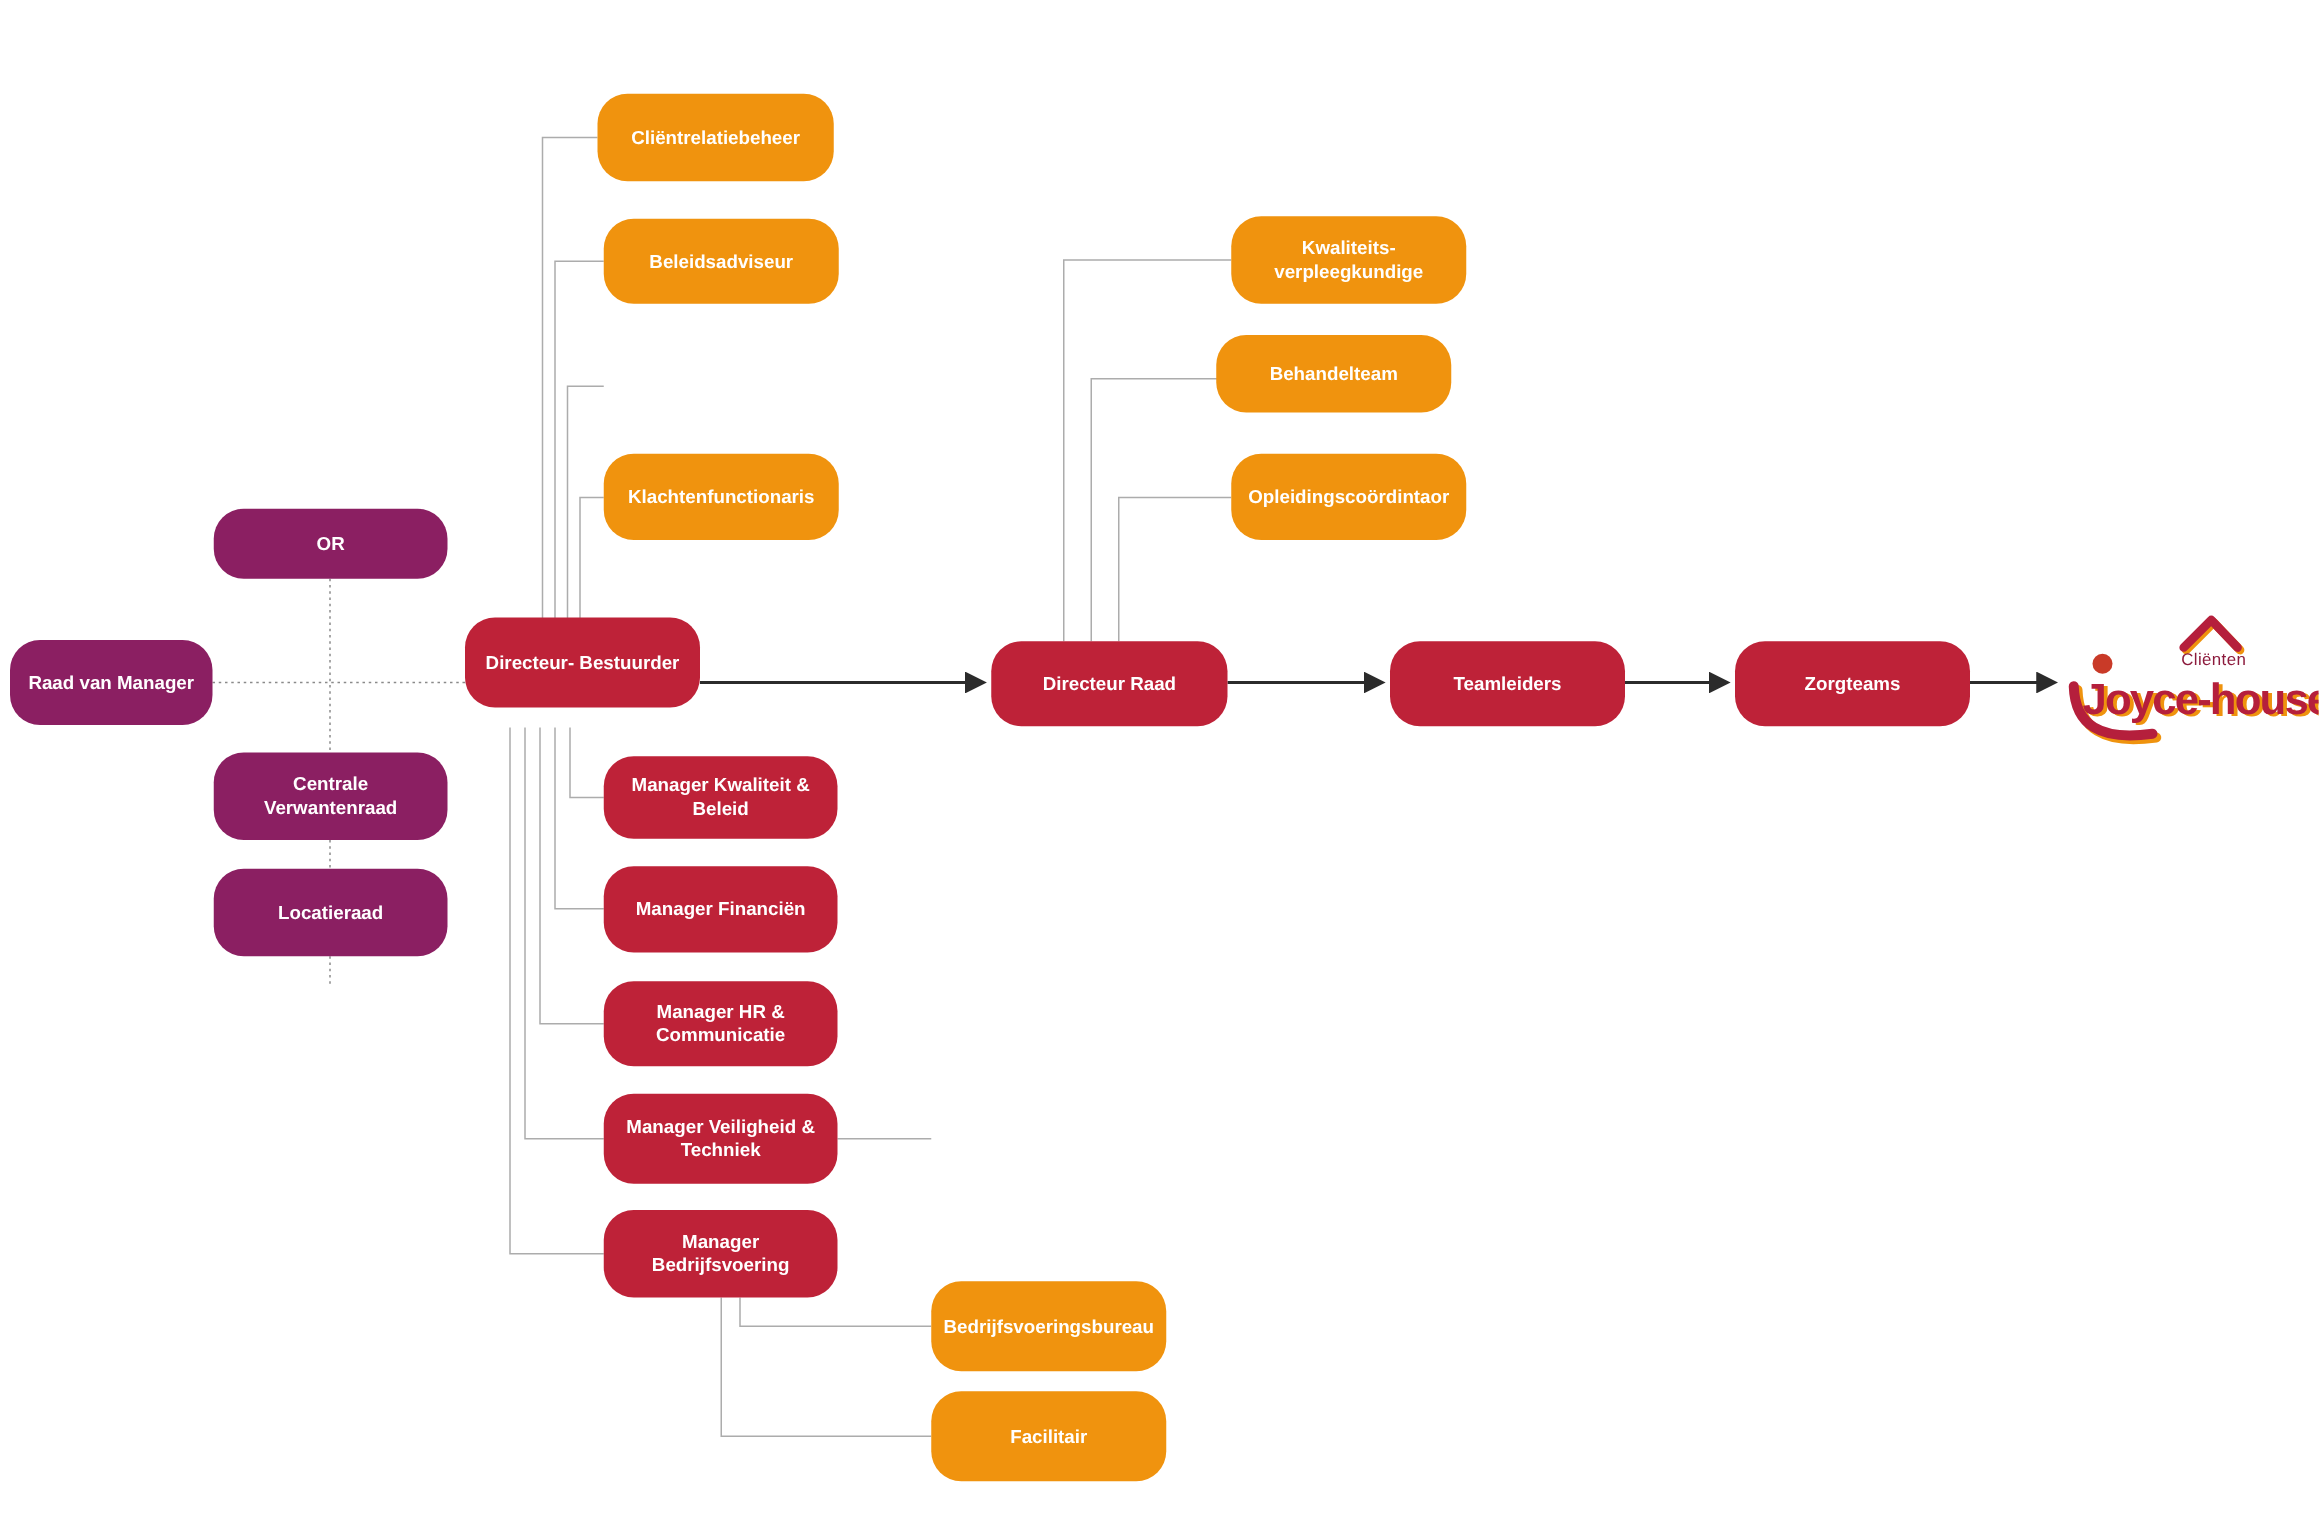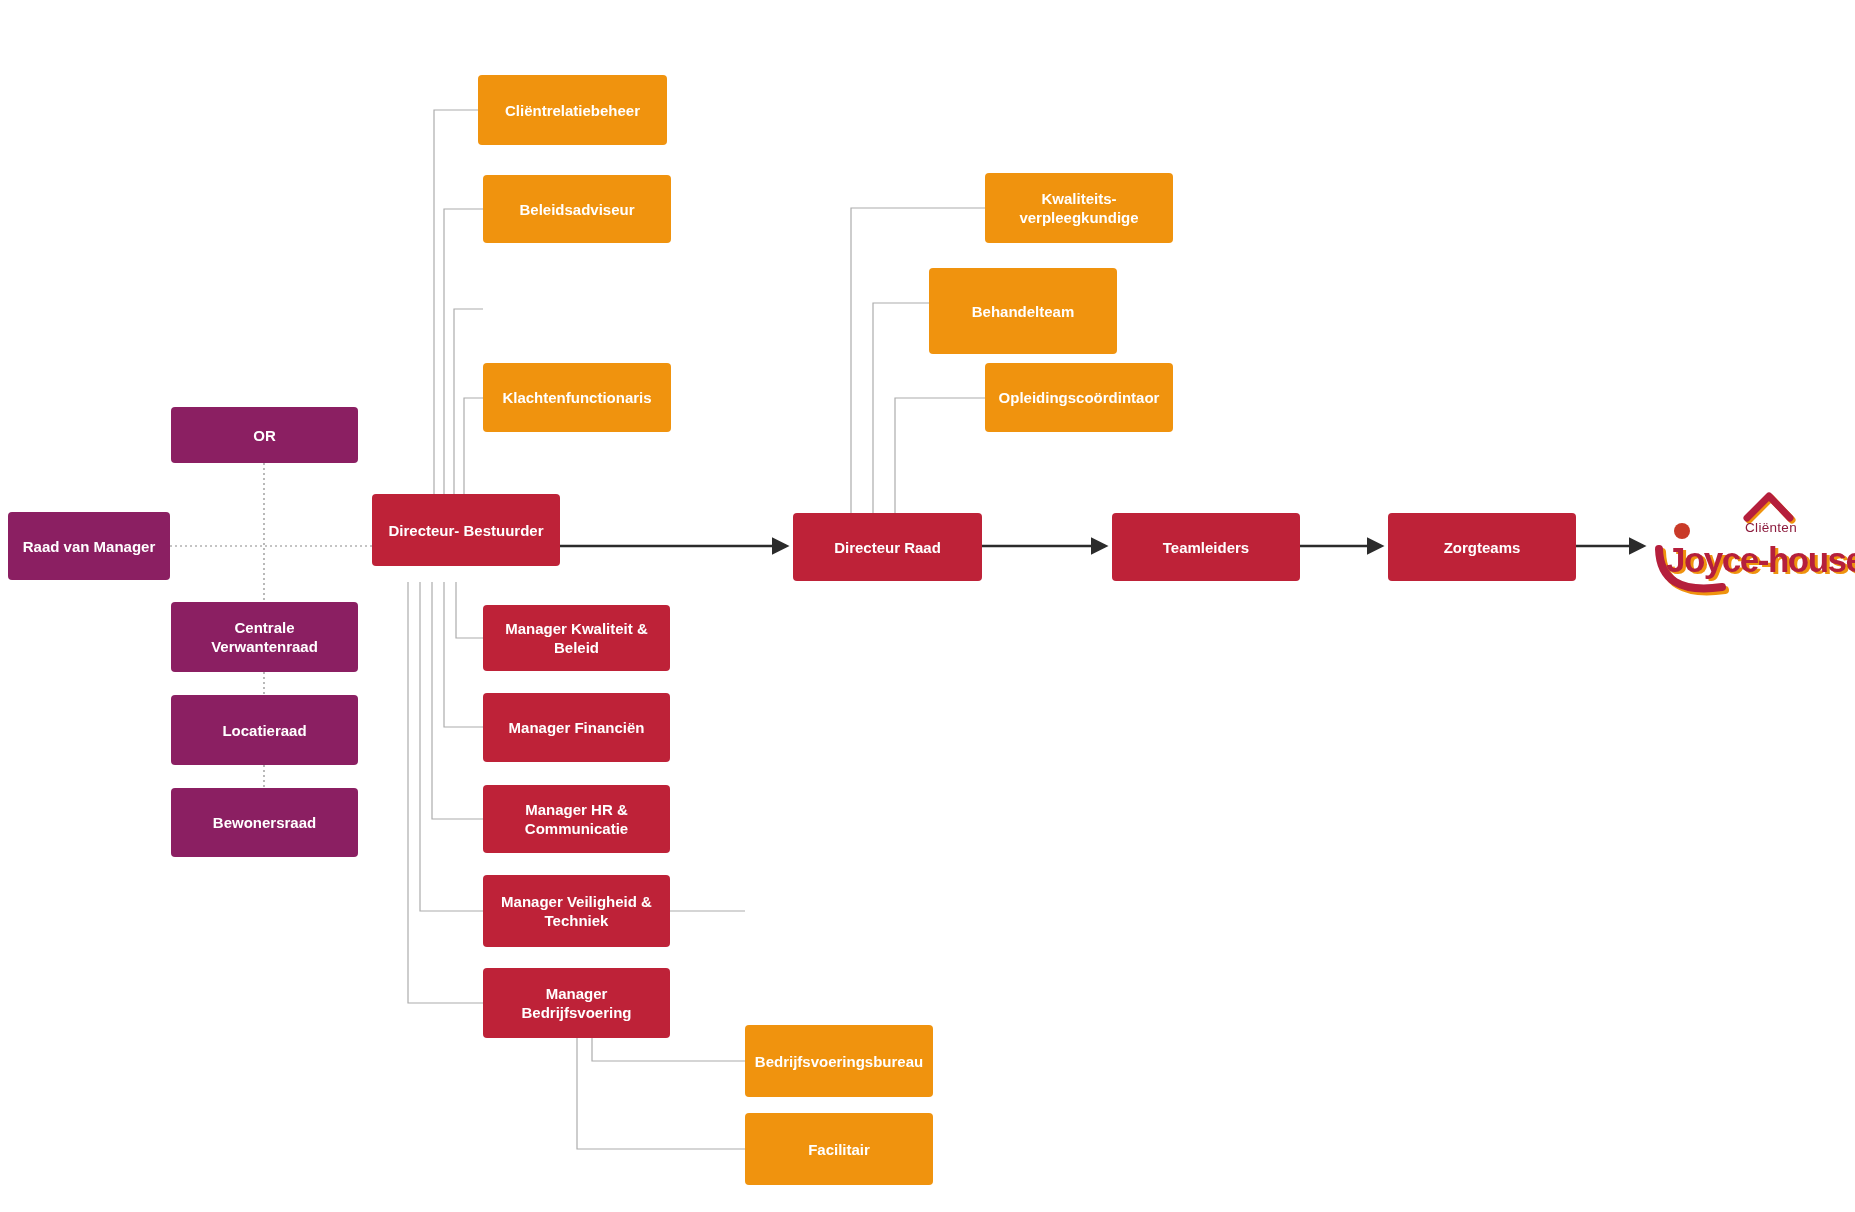--- a/index.html
+++ b/index.html
@@ -2,21 +2,21 @@
 <html style="--purple: #8B1F62; --red: #BE2238; --orange: #F0930E; --line: #ACACAC; --dotted: #8A8A8A; --arrow: #2B2B2B; --logo-red: #B51F3C; --logo-orange: #EF930E; --logo-dark: #8C1B3D; --logo-dot: #C93A28;"><head>
 <meta charset="utf-8">
 <style>
   html,body{margin:0;padding:0;background:#ffffff;}
   body{font-family:"Liberation Sans","DejaVu Sans",sans-serif;}
   #canvas{position:relative;width:1855px;height:1212px;background:#fff;overflow:hidden;}
   #wires{position:absolute;left:0;top:0;width:1855px;height:1212px;}
   .node{
     position:absolute;display:flex;align-items:center;justify-content:center;
     text-align:center;color:#fff;font-weight:700;font-size:15px;line-height:19px;
-    border-radius:4px;padding:4px 10px;box-sizing:border-box;white-space:pre-line;
+    border-radius:24px;padding:4px 10px;box-sizing:border-box;white-space:pre-line;
   }
   .purple{background:var(--purple);}
   .red{background:var(--red);}
   .orange{background:var(--orange);}
   .gray-line{stroke:var(--line);fill:none;stroke-width:1.2;}
   .dotted-line{stroke:var(--dotted);fill:none;stroke-width:1.2;stroke-dasharray:2 3;}
   .arrow-line{stroke:var(--arrow);fill:none;stroke-width:2.5;}
   #arrowhead path{fill:var(--arrow);}
   .logo-stroke-red{stroke:var(--logo-red);fill:none;stroke-width:7;stroke-linecap:round;stroke-linejoin:round;}
   .logo-stroke-orange{stroke:var(--logo-orange);fill:none;stroke-width:7;stroke-linecap:round;stroke-linejoin:round;}
@@ -92,42 +92,41 @@
       <path class="logo-stroke-red smile" d="M1659,549 C1660,580 1680,593 1722,587"></path>
       <circle class="logo-dot" cx="1682" cy="531" r="8"></circle>
     </g>
   </svg>
 
   <div class="node purple" style="left:8px;top:512px;width:162px;height:68px">Raad van Manager</div>
   <div class="node purple" style="left:171px;top:407px;width:187px;height:56px">OR</div>
   <div class="node purple" style="left:171px;top:602px;width:187px;height:70px">Centrale
 Verwantenraad</div>
   <div class="node purple" style="left:171px;top:695px;width:187px;height:70px">Locatieraad</div>
-  <div class="node purple" style="left:171px;top:788px;width:187px;height:69px">Bewonersraad</div>
 
   <div class="node red" style="left:372px;top:494px;width:188px;height:72px">Directeur- Bestuurder</div>
   <div class="node red" style="left:483px;top:605px;width:187px;height:66px">Manager Kwaliteit &amp;
 Beleid</div>
   <div class="node red" style="left:483px;top:693px;width:187px;height:69px">Manager Financiën</div>
   <div class="node red" style="left:483px;top:785px;width:187px;height:68px">Manager HR &amp;
 Communicatie</div>
   <div class="node red" style="left:483px;top:875px;width:187px;height:72px">Manager Veiligheid &amp;
 Techniek</div>
   <div class="node red" style="left:483px;top:968px;width:187px;height:70px">Manager
 Bedrijfsvoering</div>
   <div class="node red" style="left:793px;top:513px;width:189px;height:68px">Directeur Raad</div>
   <div class="node red" style="left:1112px;top:513px;width:188px;height:68px">Teamleiders</div>
   <div class="node red" style="left:1388px;top:513px;width:188px;height:68px">Zorgteams</div>
 
   <div class="node orange" style="left:478px;top:75px;width:189px;height:70px">Cliëntrelatiebeheer</div>
   <div class="node orange" style="left:483px;top:175px;width:188px;height:68px">Beleidsadviseur</div>
   <div class="node orange" style="left:483px;top:363px;width:188px;height:69px">Klachtenfunctionaris</div>
   <div class="node orange" style="left:985px;top:173px;width:188px;height:70px">Kwaliteits-
 verpleegkundige</div>
-  <div class="node orange" style="left:929px;top:268px;width:188px;height:86px">Behandelteam</div>
+  <div class="node orange" style="left:973px;top:268px;width:188px;height:62px">Behandelteam</div>
   <div class="node orange" style="left:985px;top:363px;width:188px;height:69px">Opleidingscoördintaor</div>
   <div class="node orange" style="left:745px;top:1025px;width:188px;height:72px">Bedrijfsvoeringsbureau</div>
   <div class="node orange" style="left:745px;top:1113px;width:188px;height:72px">Facilitair</div>
 
   <div class="logo-clienten">Cliënten</div>
   <div class="logo-wordmark">Joyce-house</div>
 
 </div>
 
 </body></html>

